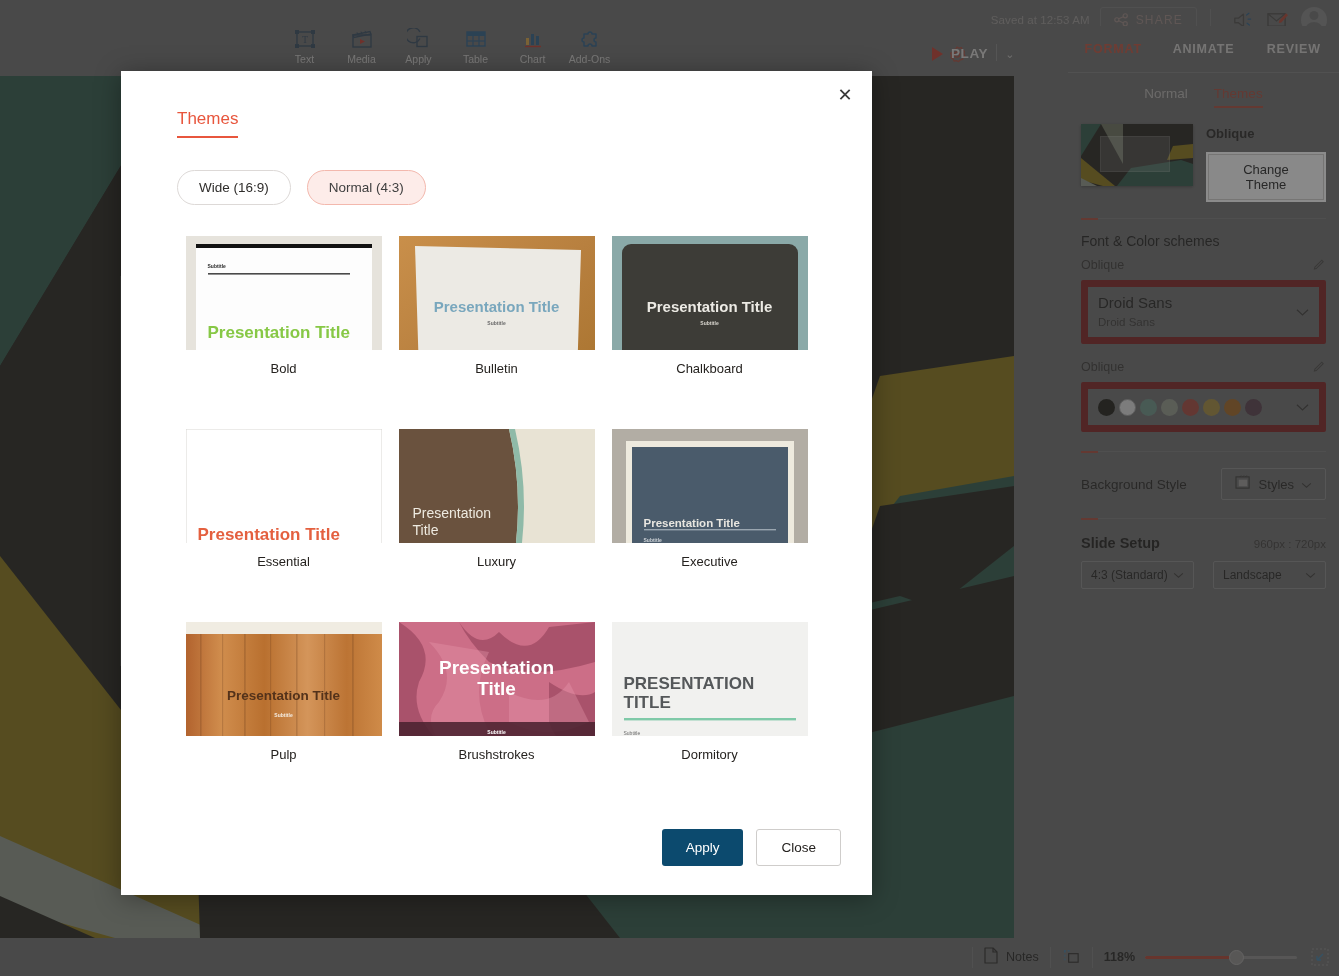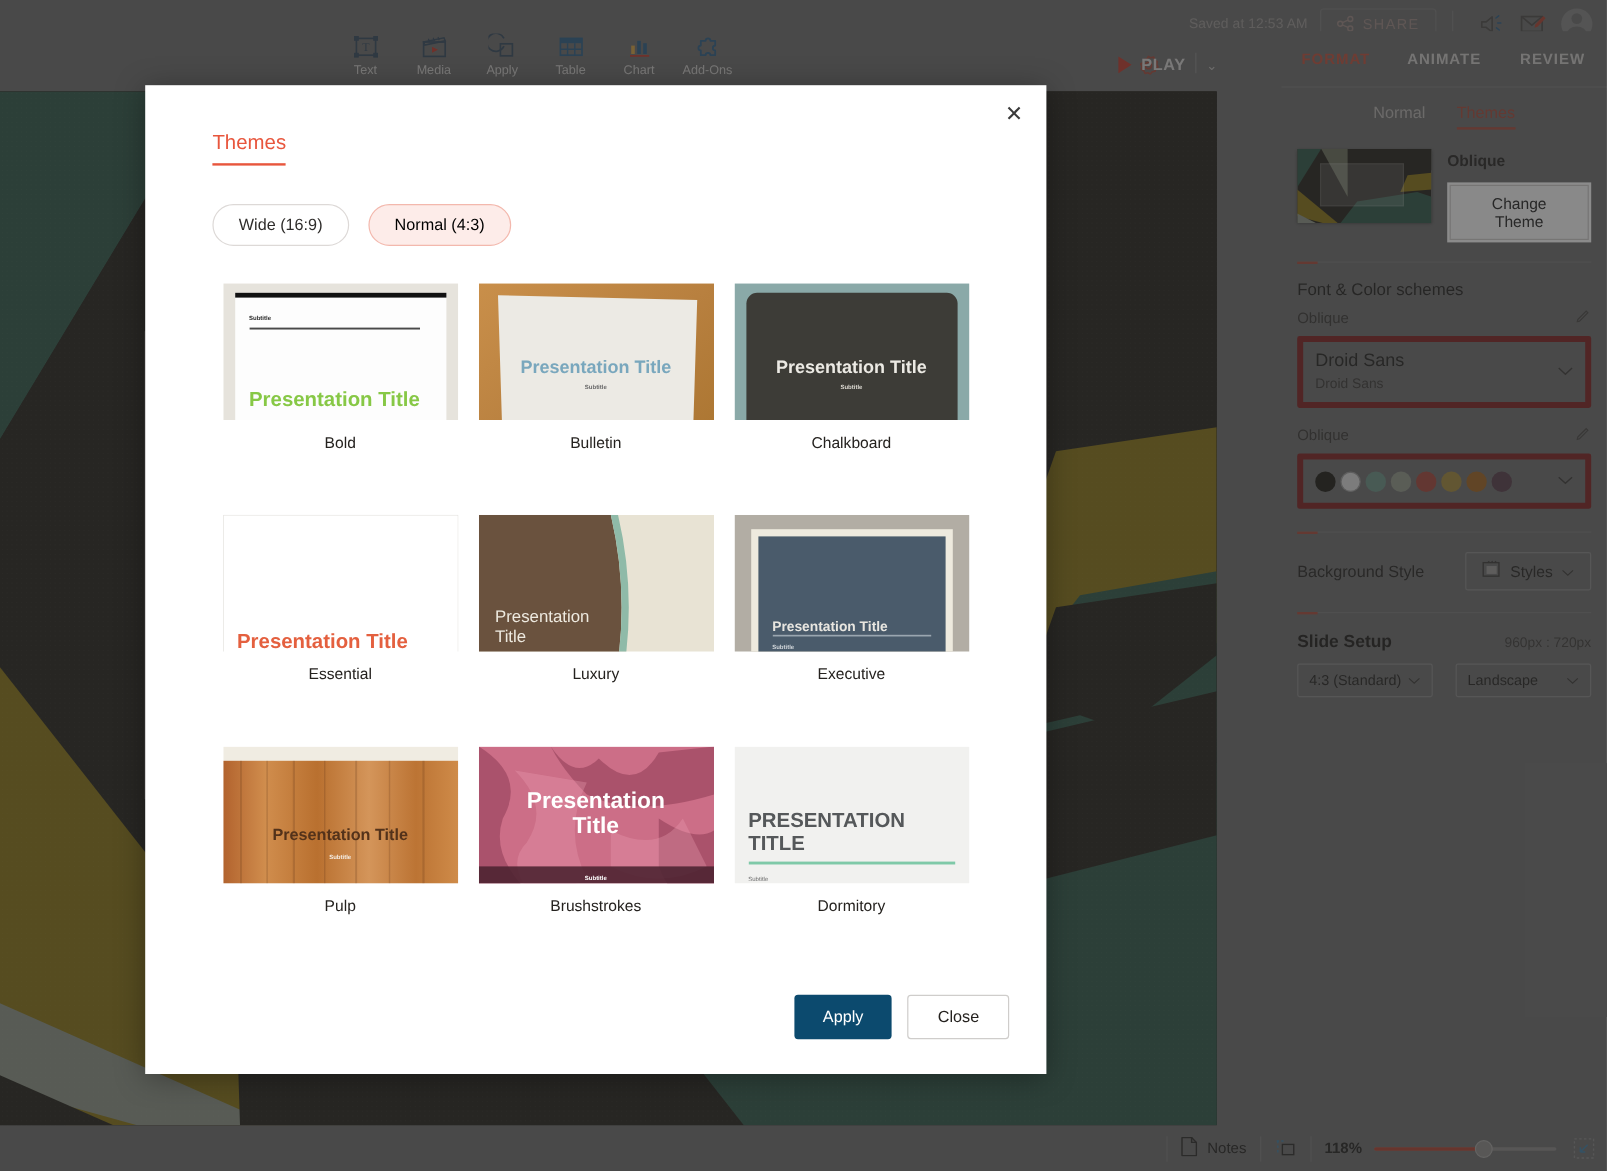--- a/index.html
+++ b/index.html
@@ -117,21 +117,21 @@
     font-size:13px; color:#222; font-family:"Liberation Sans",sans-serif;
   }
 
   .sec-divider { height:1px; background:#7b7b7b; margin: 16px 13px 0 13px; position:relative; }
   .sec-divider::before { content:''; position:absolute; left:0; top:0; width:17px; height:1.5px; background:#a8493a; }
 
   .sec-title { font-size:14px; color:#201f1d; padding: 14px 13px 0 13px; }
   .field-lbl-row { display:flex; align-items:center; justify-content:space-between; padding: 7px 13px 0 13px;}
   .field-lbl { font-size:12.5px; color:#3a3836; }
   .select-box {
-    margin: 6px 13px 0 13px; border:5px solid #7f1d1d; border-radius:2px;
+    margin: 6px 13px 0 13px; border:7px solid #7f1d1d; border-radius:2px;
     padding: 7px 10px; display:flex; align-items:center; justify-content:space-between;
     background: transparent;
   }
   .font-main { font-size:15px; color:#232220; line-height:1.15; }
   .font-sub { font-size:11.5px; color:#3c3a38; }
   .swatches { display:flex; gap:4px; }
   .sw { width:17px; height:17px; border-radius:50%; }
   .sw.lightring { border:1px solid #9b9b9b; }
 
   .bgstyle-row {
@@ -188,21 +188,21 @@
   }
   .modal-title {
     position:absolute; left:56px; top:38px;
     font-size:17px; color:#e8563d; padding-bottom:7px; border-bottom:2px solid #e8563d;
   }
   .size-toggles { position:absolute; left:56px; top:99px; display:flex; gap:16px; }
   .pill {
     border:1px solid #ddd9d7; border-radius:20px; padding:9px 21px;
     font-size:13.5px; color:#2f2d2b; background:#fff;
   }
-  .pill.active { background:#fdece9; border-color:#f3b8ad; color:#000000; }
+  .pill.active { background:#fdece9; border-color:#f3b8ad; color:#404040; }
 
   .grid { position:absolute; left:56px; top:165px; width:640px; }
   .grid-row { display:flex; }
   .cell { width:213px; display:flex; flex-direction:column; align-items:center; }
   .thumb-wrap {
     width:196px; height:114px; position:relative; overflow:hidden;
   }
   .thumb-label { font-size:13px; color:#25221f; margin-top:11px; }
   .row-gap { height:53px; }
 

